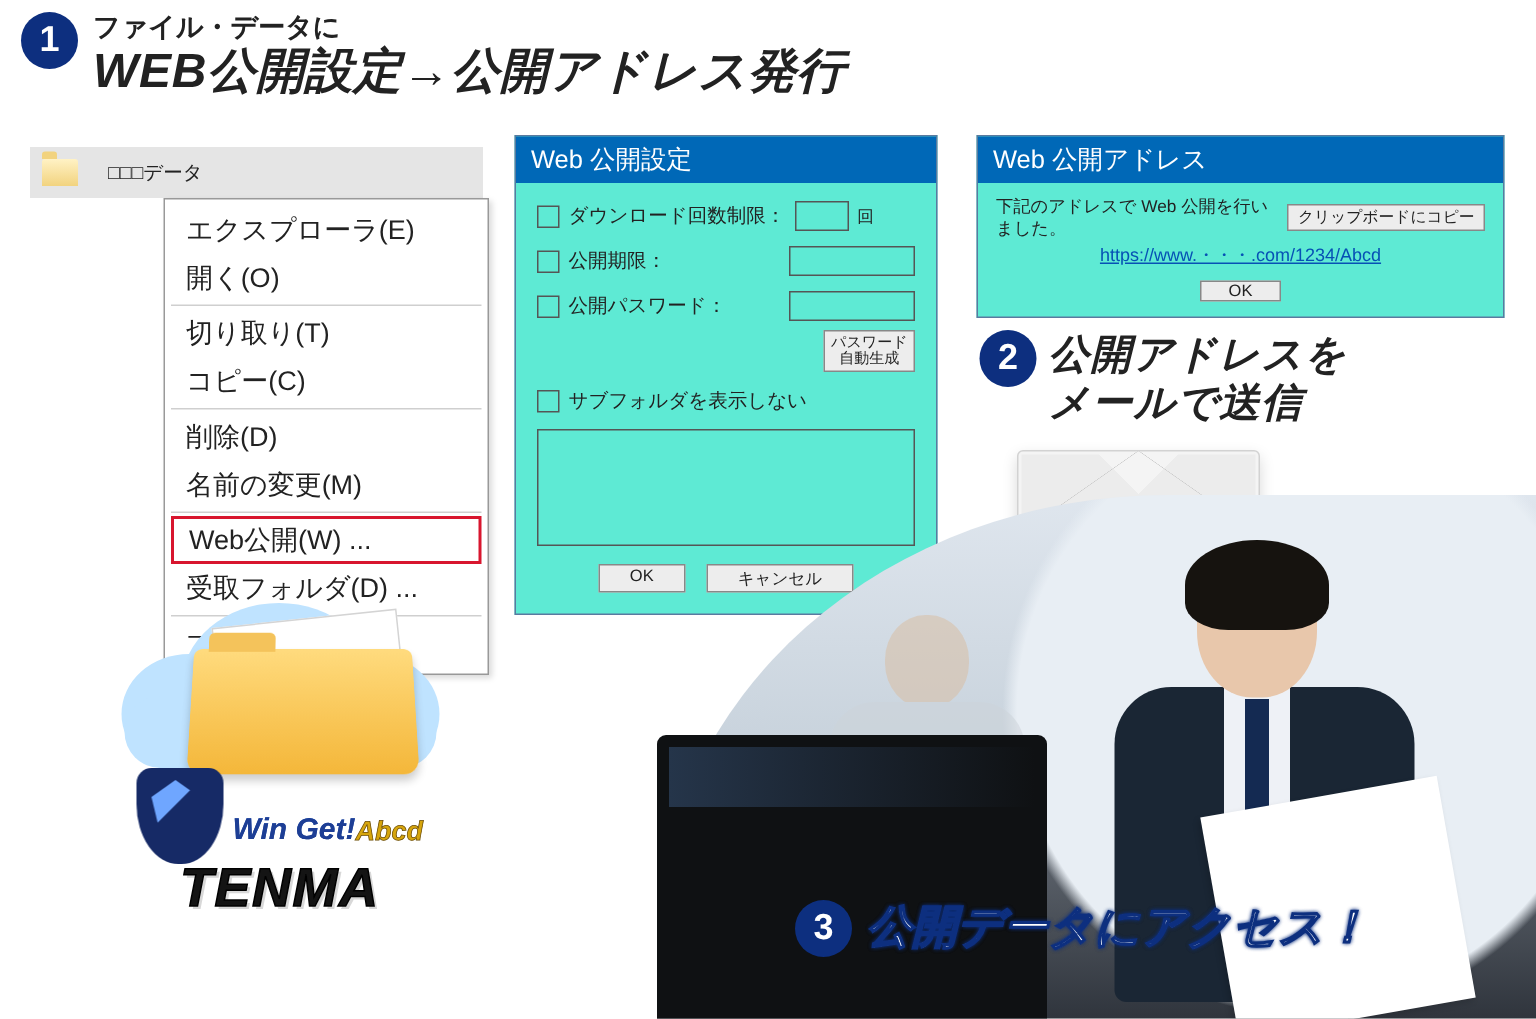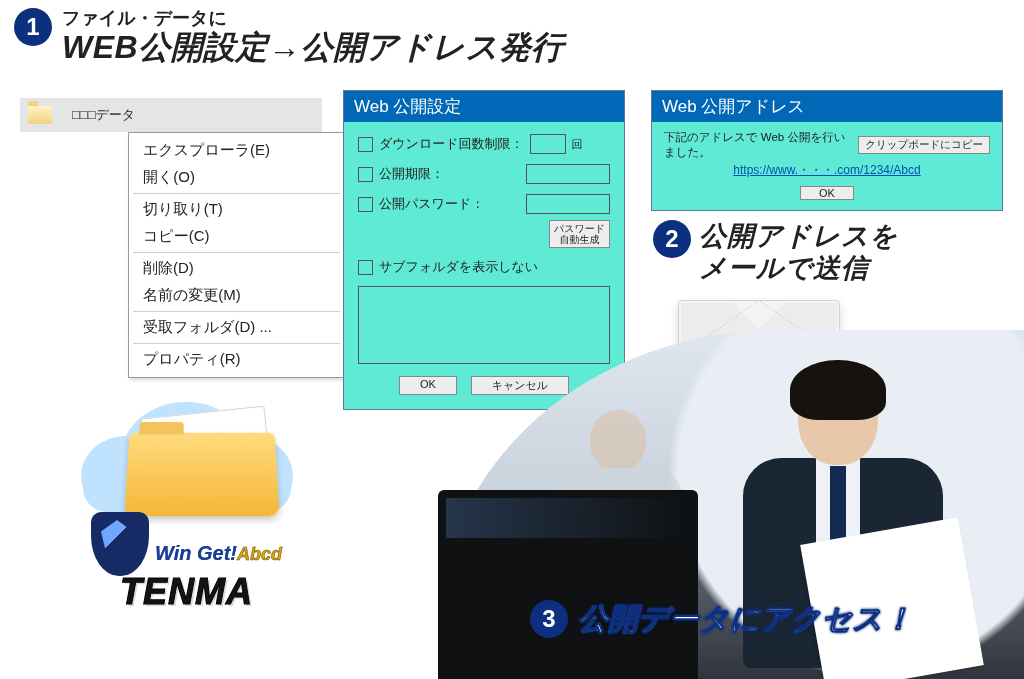--- a/index.html
+++ b/index.html
@@ -9,21 +9,21 @@
   #header1{position:absolute;left:14px;top:8px;display:flex;gap:10px;}
   #header1 .txt{display:flex;flex-direction:column;}
   #h1-pre{font:700 18px/1.2 sans-serif;}
   #h1-main{font:italic 700 32px/1.1 sans-serif;letter-spacing:.5px;}
   
   #win-row{position:absolute;left:20px;top:98px;width:302px;}
   #folder-bar{display:flex;align-items:center;height:34px;background:#e5e5e5;padding:0 8px;}
   #folder-icon{width:24px;height:18px;background:linear-gradient(#fff2c5,#f2d37f);border-radius:2px 2px 0 0;position:relative;margin-right:20px;}
   #folder-icon:before{content:"";position:absolute;left:0;top:-5px;width:10px;height:5px;background:#f2d37f;border-radius:2px 2px 0 0;}
   #folder-label{font-size:13px;}
-  #ctx-menu{position:absolute;left:108px;top:34px;width:215px;background:#fff;border:1px solid #999;box-shadow:2px 2px 4px rgba(0,0,0,.15);font-size:15px;padding:4px 0;}
+  #ctx-menu{position:absolute;left:89px;top:34px;width:215px;background:#fff;border:1px solid #999;box-shadow:2px 2px 4px rgba(0,0,0,.15);font-size:18px;padding:4px 0;}
   #ctx-menu .item{padding:4px 14px;white-space:nowrap;}
   #ctx-menu .sep{border-top:1px solid #cfcfcf;margin:2px 4px;}
   #ctx-menu .hl{border:2px solid #d8162e;margin:0 4px;padding:2px 10px;}
   
   .dlg{position:absolute;border:1px solid #5a7aa0;background:#5eead4;font-size:13px;}
   .dlg .title{background:#0068b7;color:#fff;padding:4px 10px;font-size:17px;font-weight:500;}
   .dlg .body{padding:12px 14px 14px;}
   #dlg1{left:343px;top:90px;width:280px;}
   .row{display:flex;align-items:center;gap:6px;margin-bottom:10px;}
   .cb{width:13px;height:13px;border:1px solid #555;display:inline-block;}
@@ -118,20 +118,21 @@
     <div id="ctx-menu">
       <div class="item">エクスプローラ(E)</div>
       <div class="item">開く(O)</div>
       <div class="sep"></div>
       <div class="item">切り取り(T)</div>
       <div class="item">コピー(C)</div>
       <div class="sep"></div>
       <div class="item">削除(D)</div>
       <div class="item">名前の変更(M)</div>
       <div class="sep"></div>
+      <div class="item hl">Web公開(W) ...</div>
       <div class="item">受取フォルダ(D) ...</div>
       <div class="sep"></div>
       <div class="item">プロパティ(R)</div>
     </div>
   </div>
 
   <div id="dlg1" class="dlg">
     <div class="title">Web 公開設定</div>
     <div class="body">
       <div class="row">

